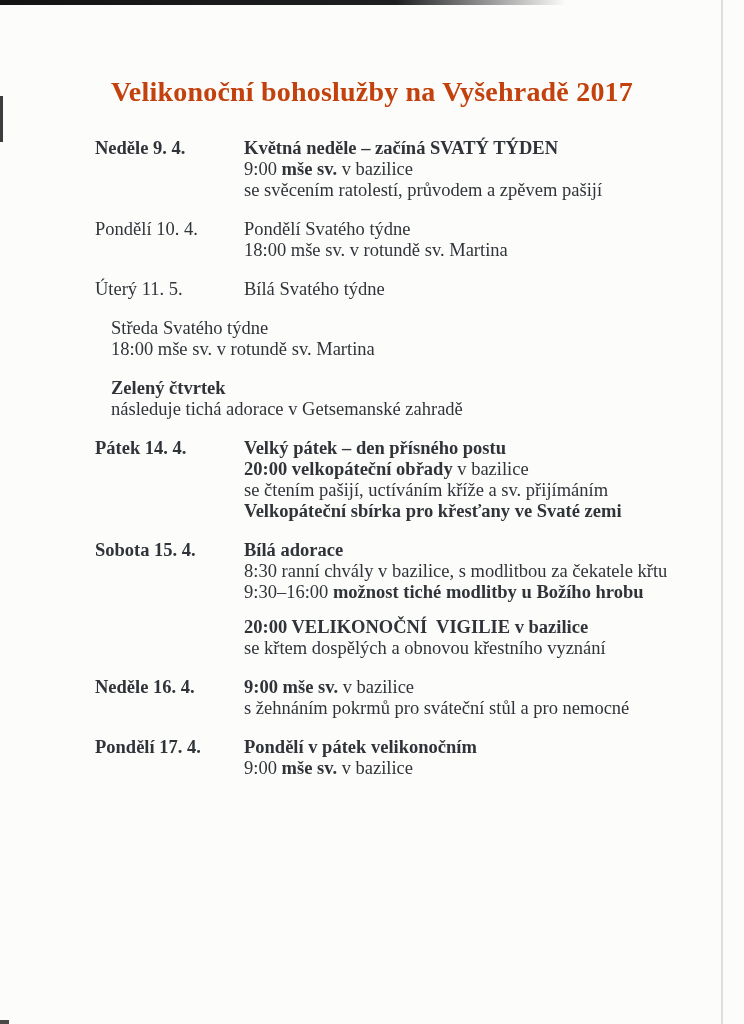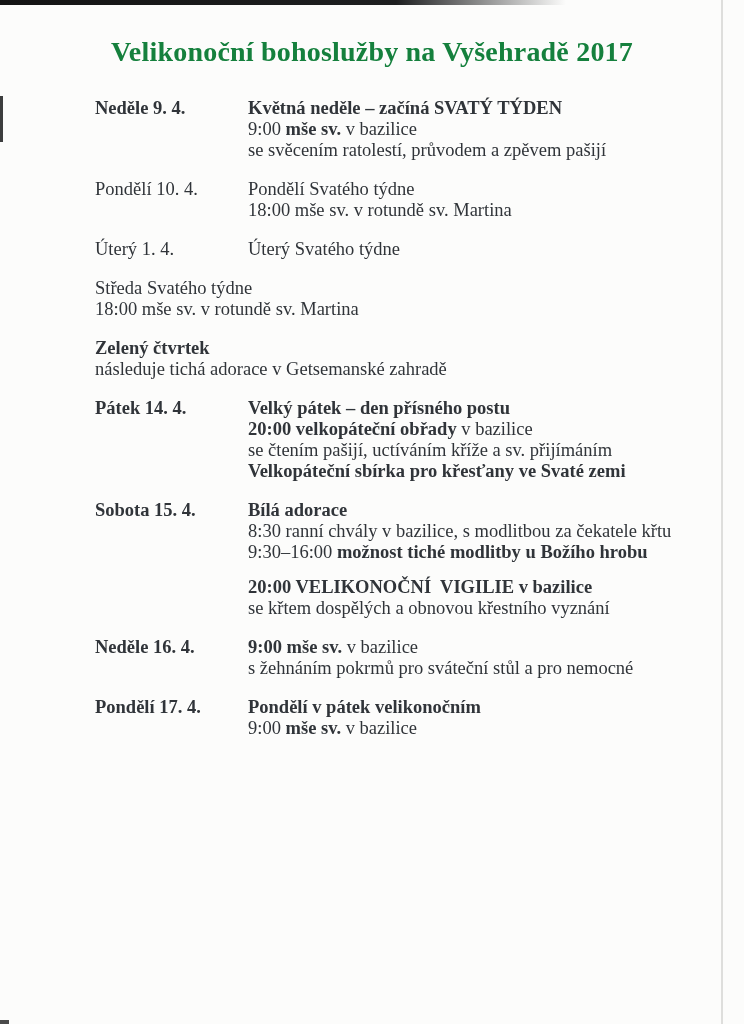--- a/index.html
+++ b/index.html
@@ -32,51 +32,50 @@
     width: 3px; height: 46px;
     background: #3c3d3e;
   }
   .mark-corner {
     position: absolute; bottom: 0; left: 0;
     width: 9px; height: 4px;
     background: #4a4a4a;
   }
   .title {
     margin: 0;
-    padding-top: 36px;
+    padding-top: 76px;
     font-size: 28px;
     line-height: 32px;
     font-weight: bold;
     text-align: center;
     letter-spacing: 0.2px;
-    color: #15803d;
+    color: #c2410c;
   }
   .schedule {
     margin-top: 30px;
     padding-left: 95px;
     padding-right: 30px;
   }
   .entry {
     display: flex;
     margin-bottom: 18px;
-    gap: 20px;
   }
   .date {
     flex: 0 0 133px;
     width: 133px;
     font-size: 18.5px;
     line-height: 21px;
   }
   .date.b { font-weight: bold; }
   .content {
     flex: 1;
     font-size: 18.5px;
     line-height: 21px;
   }
-  .line { white-space: pre-wrap; }
+  .line { white-space: pre-wrap; margin-left: 16px; }
   .line.gap { margin-top: 14px; }
   .b { font-weight: bold; }
 </style>
 </head>
 <body>
 
 <div class="page">
   <div class="edge-top"></div>
   <div class="edge-right"></div>
   <div class="mark-left"></div>
@@ -94,23 +93,23 @@
         </div>
       </div>
       <div class="entry">
         <div class="date">Pondělí 10. 4.</div>
         <div class="content">
           <div class="line"><span>Pondělí Svatého týdne</span></div>
           <div class="line"><span>18:00 mše sv. v rotundě sv. Martina</span></div>
         </div>
       </div>
       <div class="entry">
-        <div class="date">Úterý 1. 4.</div>
+        <div class="date">Úterý 11. 5.</div>
         <div class="content">
-          <div class="line"><span>Úterý Svatého týdne</span></div>
+          <div class="line"><span>Bílá Svatého týdne</span></div>
         </div>
       </div>
       <div class="entry">
         <div class="content">
           <div class="line"><span>Středa Svatého týdne</span></div>
           <div class="line"><span>18:00 mše sv. v rotundě sv. Martina</span></div>
         </div>
       </div>
       <div class="entry">
         <div class="content">

